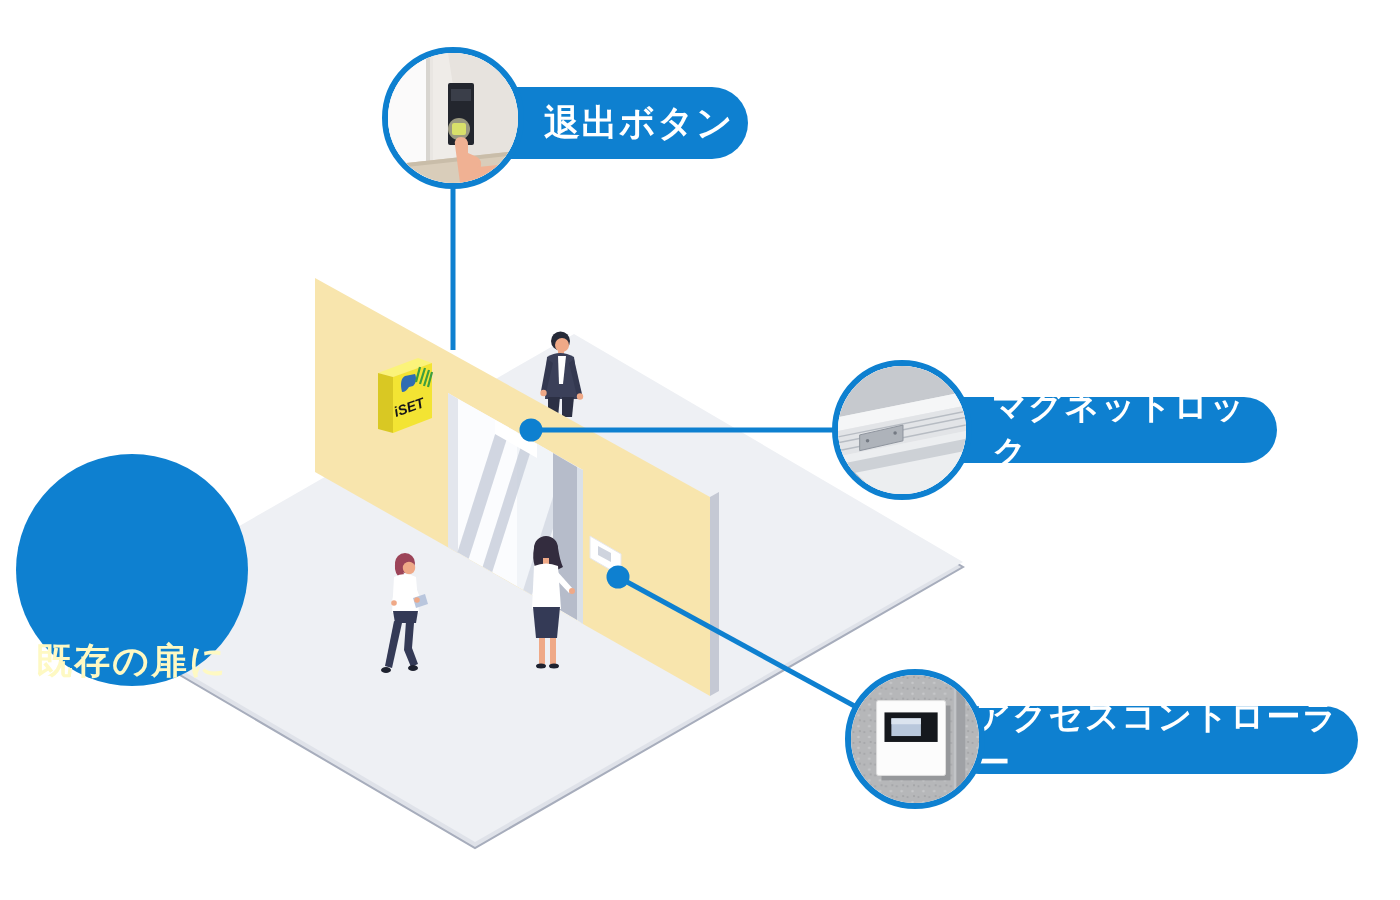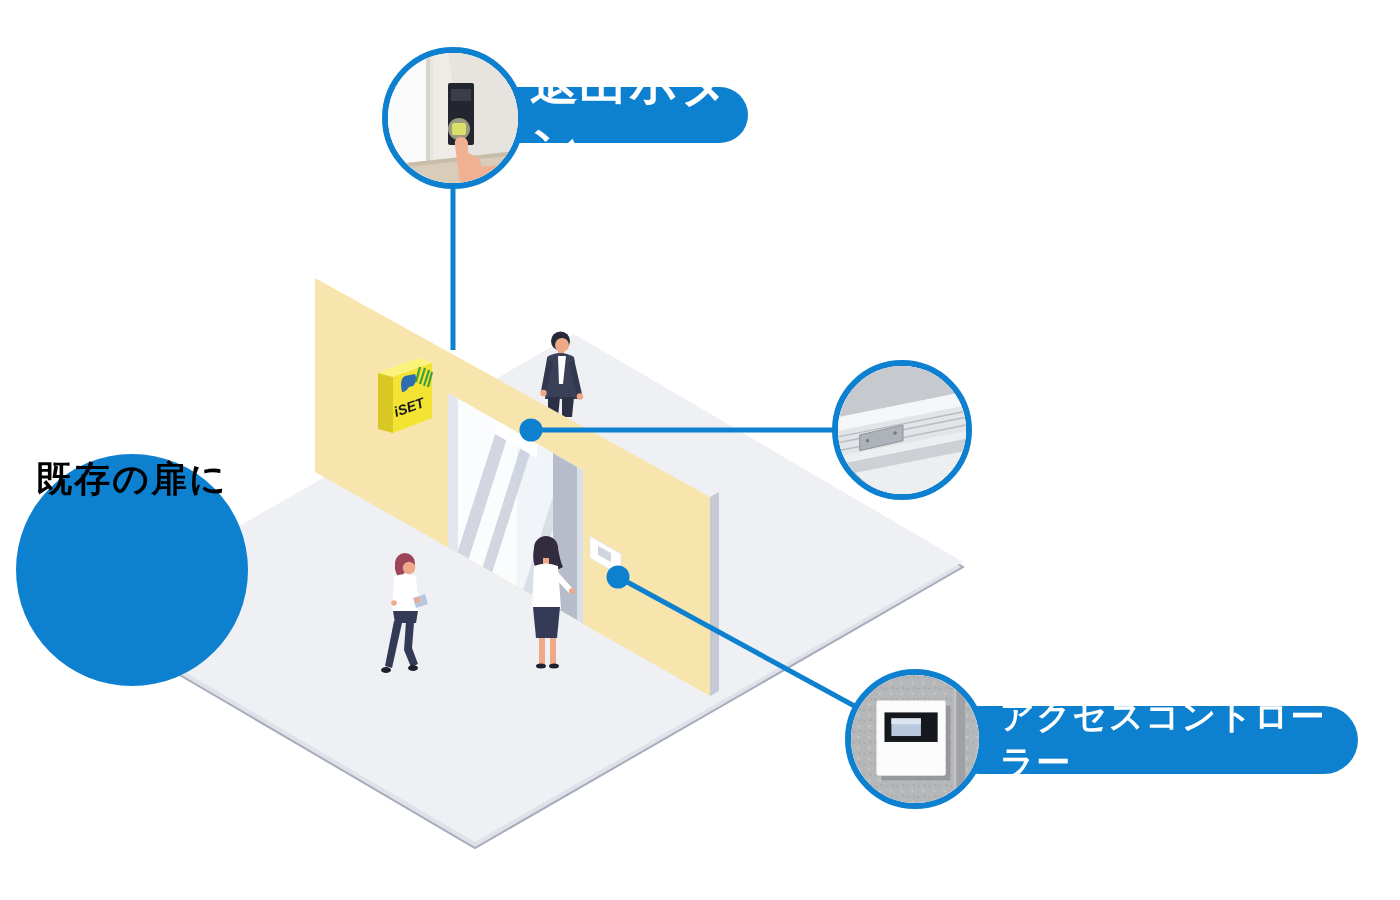--- a/index.html
+++ b/index.html
@@ -14,35 +14,35 @@
   .stage{
     position:relative;width:1400px;height:900px;background:#fff;overflow:hidden;
     font-family:"Liberation Sans","DejaVu Sans",sans-serif;
   }
   .scene-svg{position:absolute;left:0;top:0;z-index:1;}
   .pill{
     position:absolute;z-index:2;background:var(--accent);color:#fff;font-weight:bold;
     display:flex;align-items:center;justify-content:center;letter-spacing:1.5px;
     box-sizing:border-box;
   }
-  .pill-exit{left:472px;top:87px;width:276px;height:56px;border-radius:36px;font-size:48px;padding-left:58px;}
+  .pill-exit{left:472px;top:87px;width:276px;height:72px;border-radius:36px;font-size:36px;padding-left:58px;}
   .pill-magnet{left:930px;top:397px;width:347px;height:66px;border-radius:33px;font-size:34px;padding-left:62px;}
-  .pill-controller{left:945px;top:706px;width:413px;height:68px;border-radius:34px;font-size:34px;padding-left:55px;}
+  .pill-controller{left:945px;top:706px;width:413px;height:68px;border-radius:34px;font-size:34px;padding-left:31px;}
   .photo-circle{
     position:absolute;z-index:3;border:6px solid var(--accent);border-radius:50%;
     background:#fff;overflow:hidden;box-sizing:border-box;
   }
   .circle-exit{left:382px;top:47px;width:142px;height:142px;}
   .circle-magnet{left:832px;top:360px;width:140px;height:140px;}
   .circle-controller{left:845px;top:669px;width:140px;height:140px;}
   .photo-circle svg{display:block;width:100%;height:100%;}
   .badge{
     position:absolute;z-index:3;left:16px;top:454px;width:232px;height:232px;border-radius:50%;
-    background:var(--accent);color:#000000;font-weight:bold;font-size:36px;line-height:1.38;
-    letter-spacing:2px;display:flex;flex-direction:column;align-items:center;justify-content:space-between;
+    background:var(--accent);color:#fef9c3;font-weight:bold;font-size:36px;line-height:1.38;
+    letter-spacing:2px;display:flex;flex-direction:column;align-items:center;justify-content:flex-end;
     text-align:center;
   }
 </style>
 </head>
 <body>
 
 <div class="stage">
 
   <svg class="scene-svg" width="1400" height="900" viewBox="0 0 1400 900">
     <defs>
@@ -168,20 +168,23 @@
       <polygon points="0,112 130,98 130,102 0,116" fill="#c9bda9"></polygon>
       <rect x="60" y="30" width="26" height="62" rx="2" fill="#23262e"></rect>
       <rect x="63" y="36" width="20" height="12" fill="#3a3e49"></rect>
       <circle cx="71" cy="76" r="11" fill="#fff8c4" opacity="0.55"></circle>
       <rect x="64" y="70" width="14" height="12" rx="2" fill="#d9e06a"></rect>
       <path d="M72,130 L67,92 q-1,-8 6,-8 q7,0 7,8 l0,8 9,4 q5,3 4,9 l-3,17 Z" fill="#f0b193"></path>
       <polygon points="84,130 118,130 110,112 90,114" fill="#f0b193"></polygon>
     </svg>
   </div>
 
+  <div class="pill pill-magnet">
+    <span>マグネットロック</span>
+  </div>
   <div class="photo-circle circle-magnet">
     <svg viewBox="0 0 130 130">
       <rect width="130" height="130" fill="#e9ebed"></rect>
       <polygon points="0,0 130,0 130,26 0,52" fill="#c6c9ce"></polygon>
       <polygon points="0,52 130,26 130,40 0,66" fill="#f5f6f7"></polygon>
       <polygon points="0,66 130,40 130,66 0,92" fill="#e2e4e7"></polygon>
       <line x1="0" y1="72" x2="130" y2="46" stroke="#b7bcc3" stroke-width="1.5"></line>
       <line x1="0" y1="78" x2="130" y2="52" stroke="#b7bcc3" stroke-width="1.5"></line>
       <line x1="0" y1="86" x2="130" y2="60" stroke="#b7bcc3" stroke-width="1.5"></line>
       <polygon points="22,70 66,60 66,76 22,86" fill="#aeb3ba" stroke="#8d939c" stroke-width="1"></polygon>

